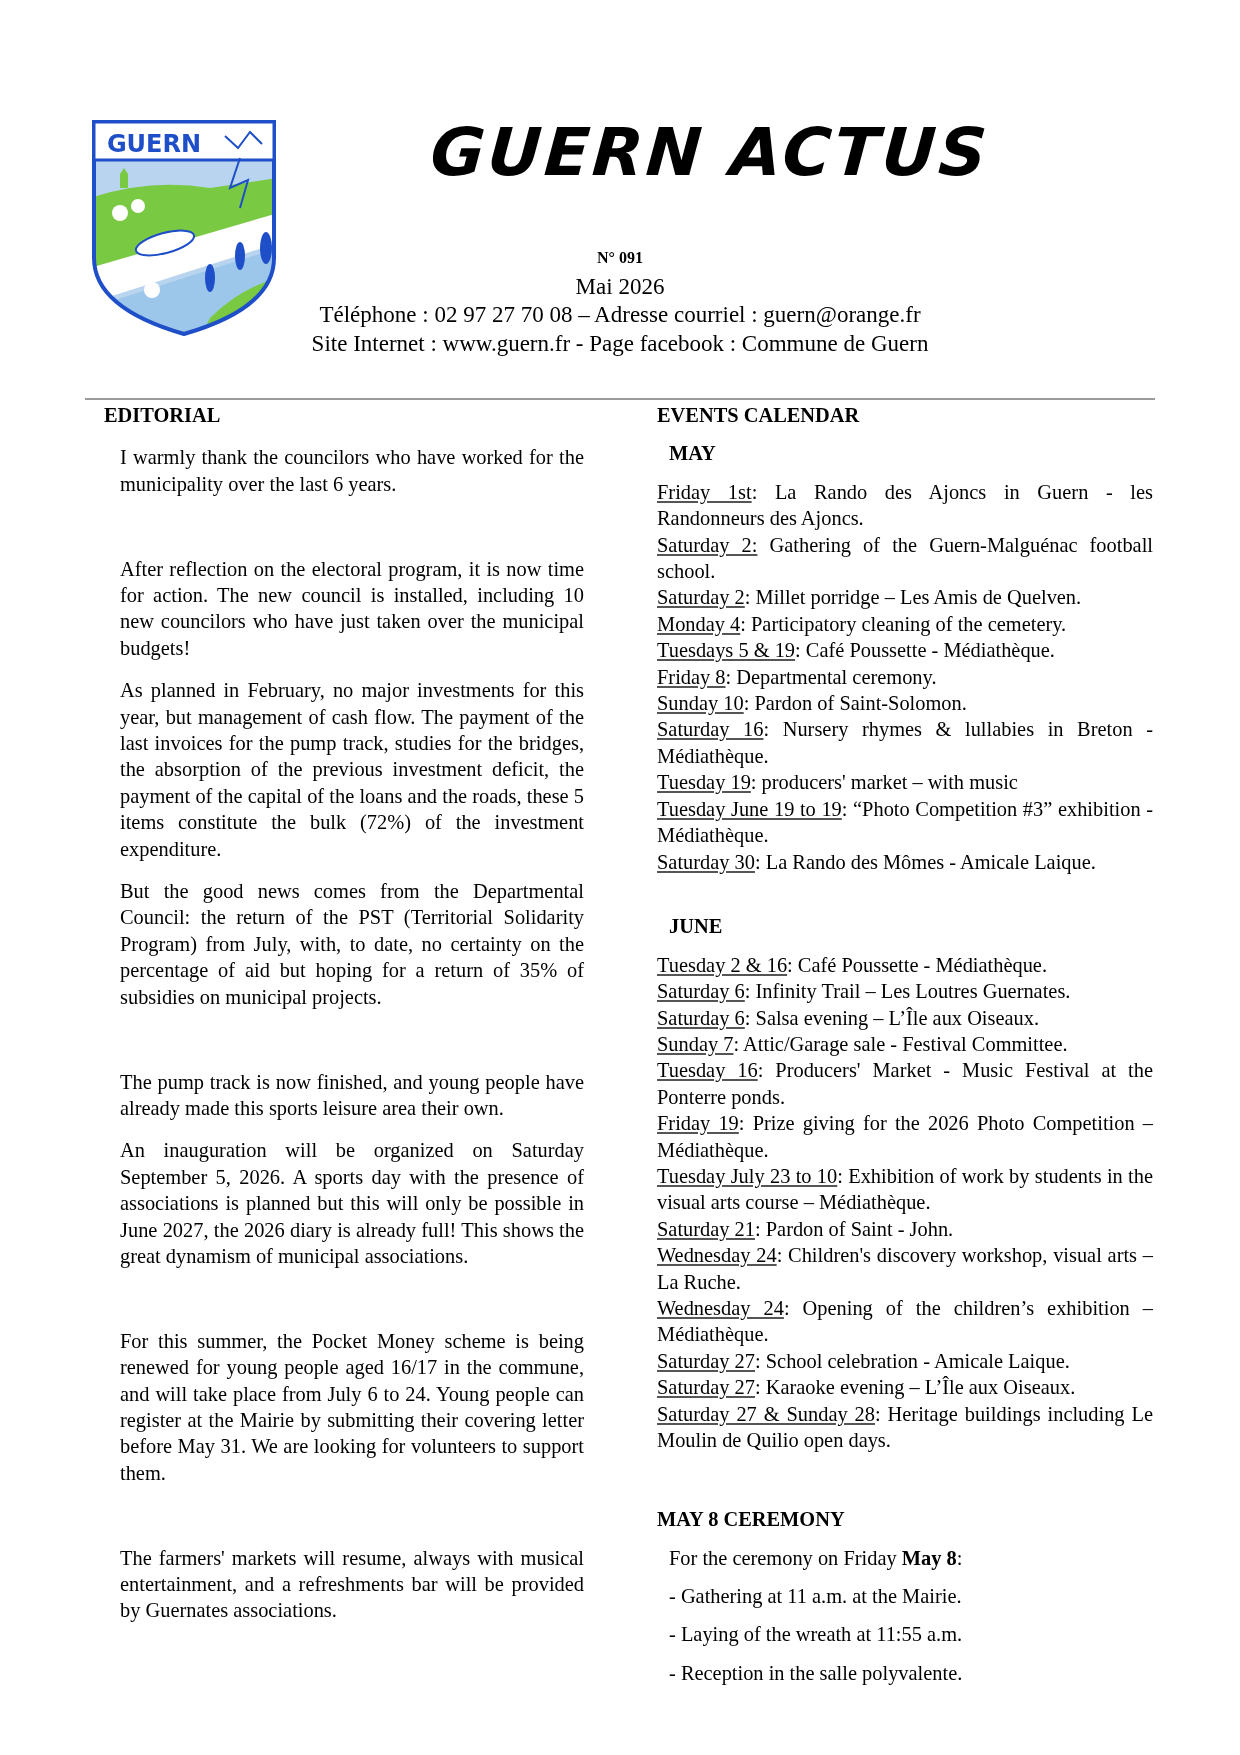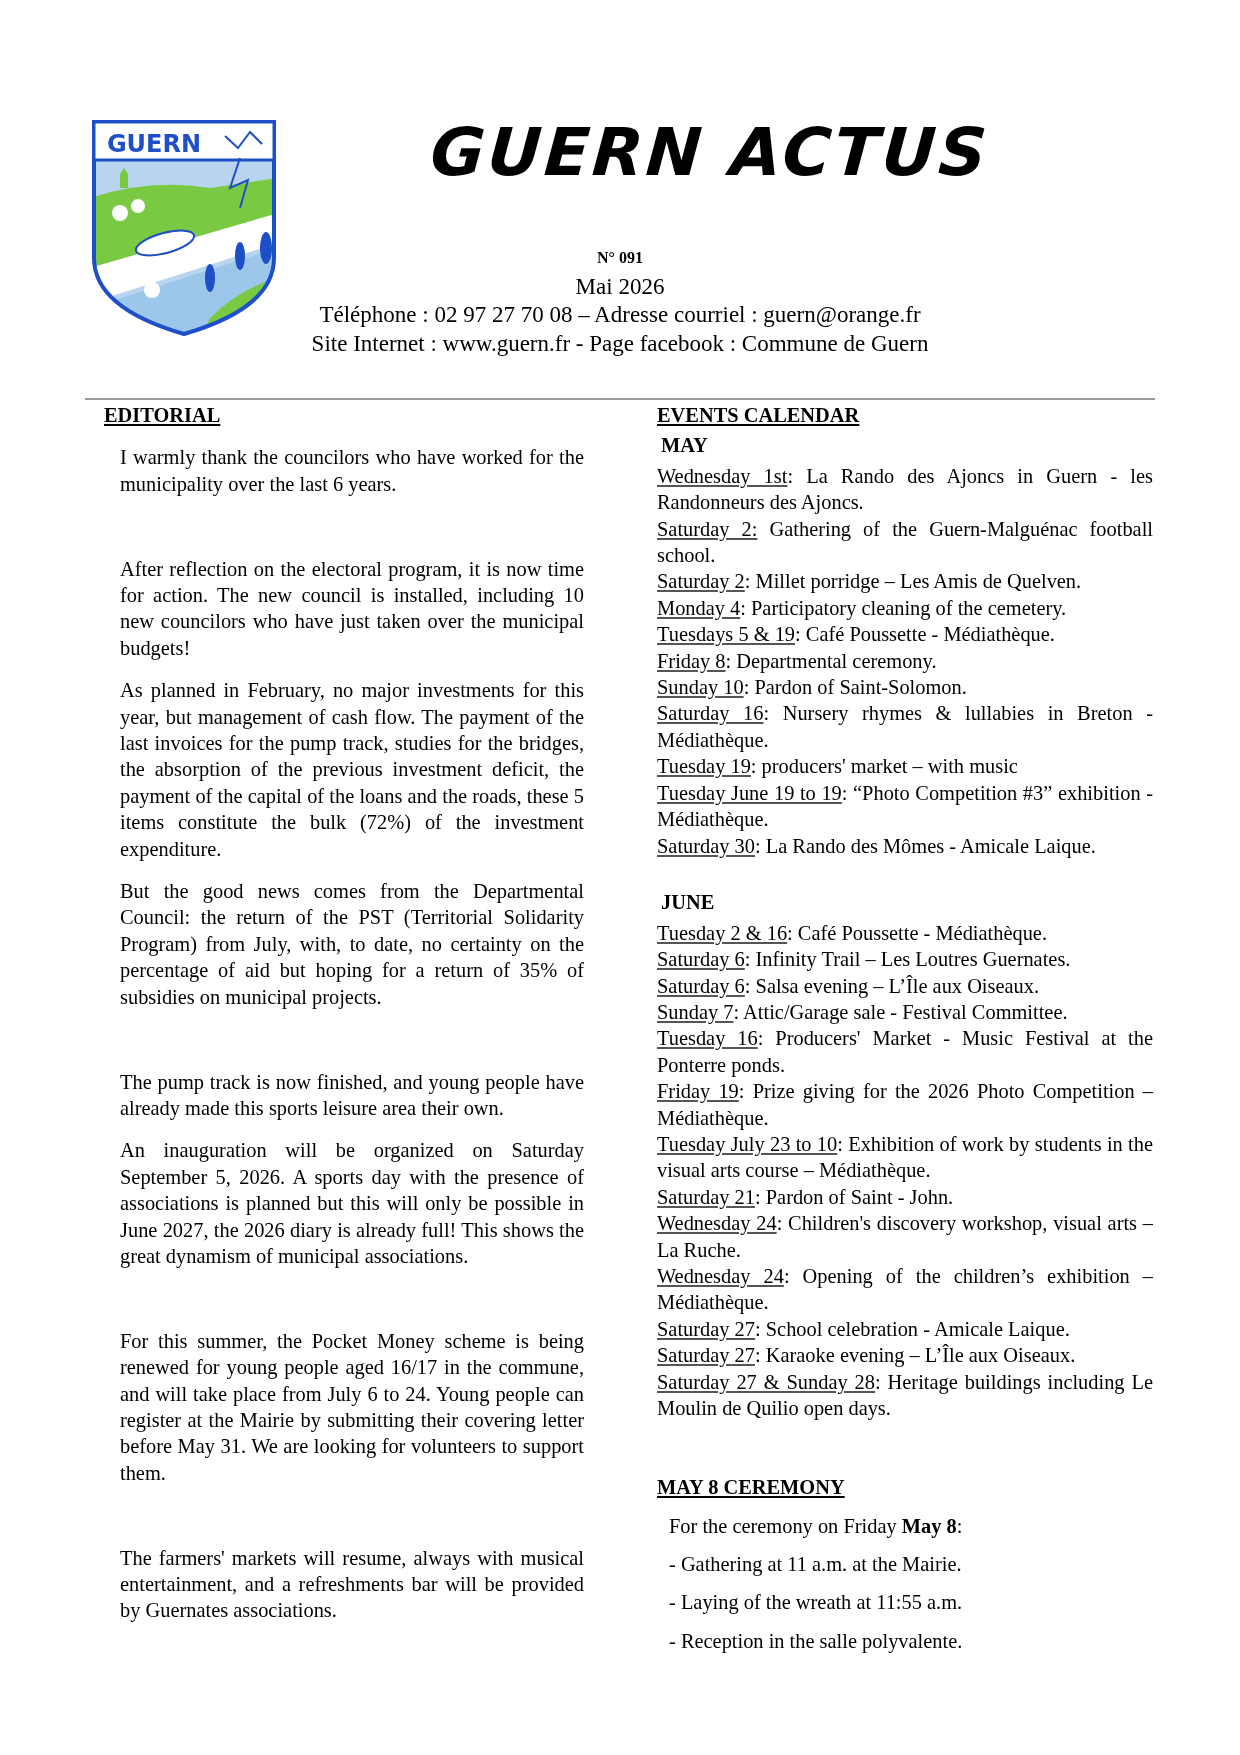--- a/index.html
+++ b/index.html
@@ -11,22 +11,22 @@
            letter-spacing: 3px; font-style: italic; transform: skewX(-4deg); line-height: 1; }
   .masthead { position: absolute; left: 270px; top: 244px; width: 700px; text-align: center;
               font-size: 23px; line-height: 28.5px; }
   .masthead .issue { font-weight: bold; font-size: 16px; }
   .rule { position: absolute; left: 85px; top: 398px; width: 1070px; height: 0;
           border-top: 2px solid #9a9a9a; }
   .col { position: absolute; top: 402px; font-size: 20.4px; line-height: 26.4px; }
   .col-left { left: 104px; width: 496px; }
   .col-right { left: 657px; width: 496px; }
   .just { text-align: justify; margin: 16px; }
-  .h { font-weight: bold; text-decoration: underline; margin: 0; }
-  .mh { font-weight: bold; margin: 4px; font-family: Liberation Serif, serif; }
+  .h { font-weight: bold; margin: 0; }
+  .mh { font-weight: bold; margin: 12px; font-family: Liberation Serif, serif; }
   .gap { height: 26.4px; }
   .ev { margin: 0; text-align: justify; }
   .ev .d { text-decoration: underline; text-decoration-color: #555; }
   .line { margin: 12px; }
 </style>
 </head>
 <body>
 
 <div class="logo">
   <svg width="188" height="220" viewBox="0 0 188 220">
@@ -82,21 +82,21 @@
   <div class="gap"></div>
   <p class="just">For this summer, the Pocket Money scheme is being renewed for young people aged 16/17 in the commune, and will take place from July 6 to 24. Young people can register at the Mairie by submitting their covering letter before May 31. We are looking for volunteers to support them.</p>
   <div class="gap"></div>
   <p class="just">The farmers' markets will resume, always with musical entertainment, and a refreshments bar will be provided by Guernates associations.</p>
 </div>
 
 <div class="col col-right">
   <p class="h">EVENTS CALENDAR</p>
   <p class="mh">MAY</p>
   <div id="may-events">
-      <p class="ev"><span class="d">Wednesday 1st</span><span>: La Rando des Ajoncs in Guern - les Randonneurs des Ajoncs.</span></p>
+      <p class="ev"><span class="d">Friday 1st</span><span>: La Rando des Ajoncs in Guern - les Randonneurs des Ajoncs.</span></p>
       <p class="ev"><span class="d">Saturday 2:</span><span> Gathering of the Guern-Malguénac football school.</span></p>
       <p class="ev"><span class="d">Saturday 2</span><span>: Millet porridge – Les Amis de Quelven.</span></p>
       <p class="ev"><span class="d">Monday 4</span><span>: Participatory cleaning of the cemetery.</span></p>
       <p class="ev"><span class="d">Tuesdays 5 &amp; 19</span><span>: Café Poussette - Médiathèque.</span></p>
       <p class="ev"><span class="d">Friday 8</span><span>: Departmental ceremony.</span></p>
       <p class="ev"><span class="d">Sunday 10</span><span>: Pardon of Saint-Solomon.</span></p>
       <p class="ev"><span class="d">Saturday 16</span><span>: Nursery rhymes &amp; lullabies in Breton - Médiathèque.</span></p>
       <p class="ev"><span class="d">Tuesday 19</span><span>: producers' market – with music</span></p>
       <p class="ev"><span class="d">Tuesday June 19 to 19</span><span>: “Photo Competition #3” exhibition - Médiathèque.</span></p>
       <p class="ev"><span class="d">Saturday 30</span><span>: La Rando des Mômes - Amicale Laique.</span></p>

